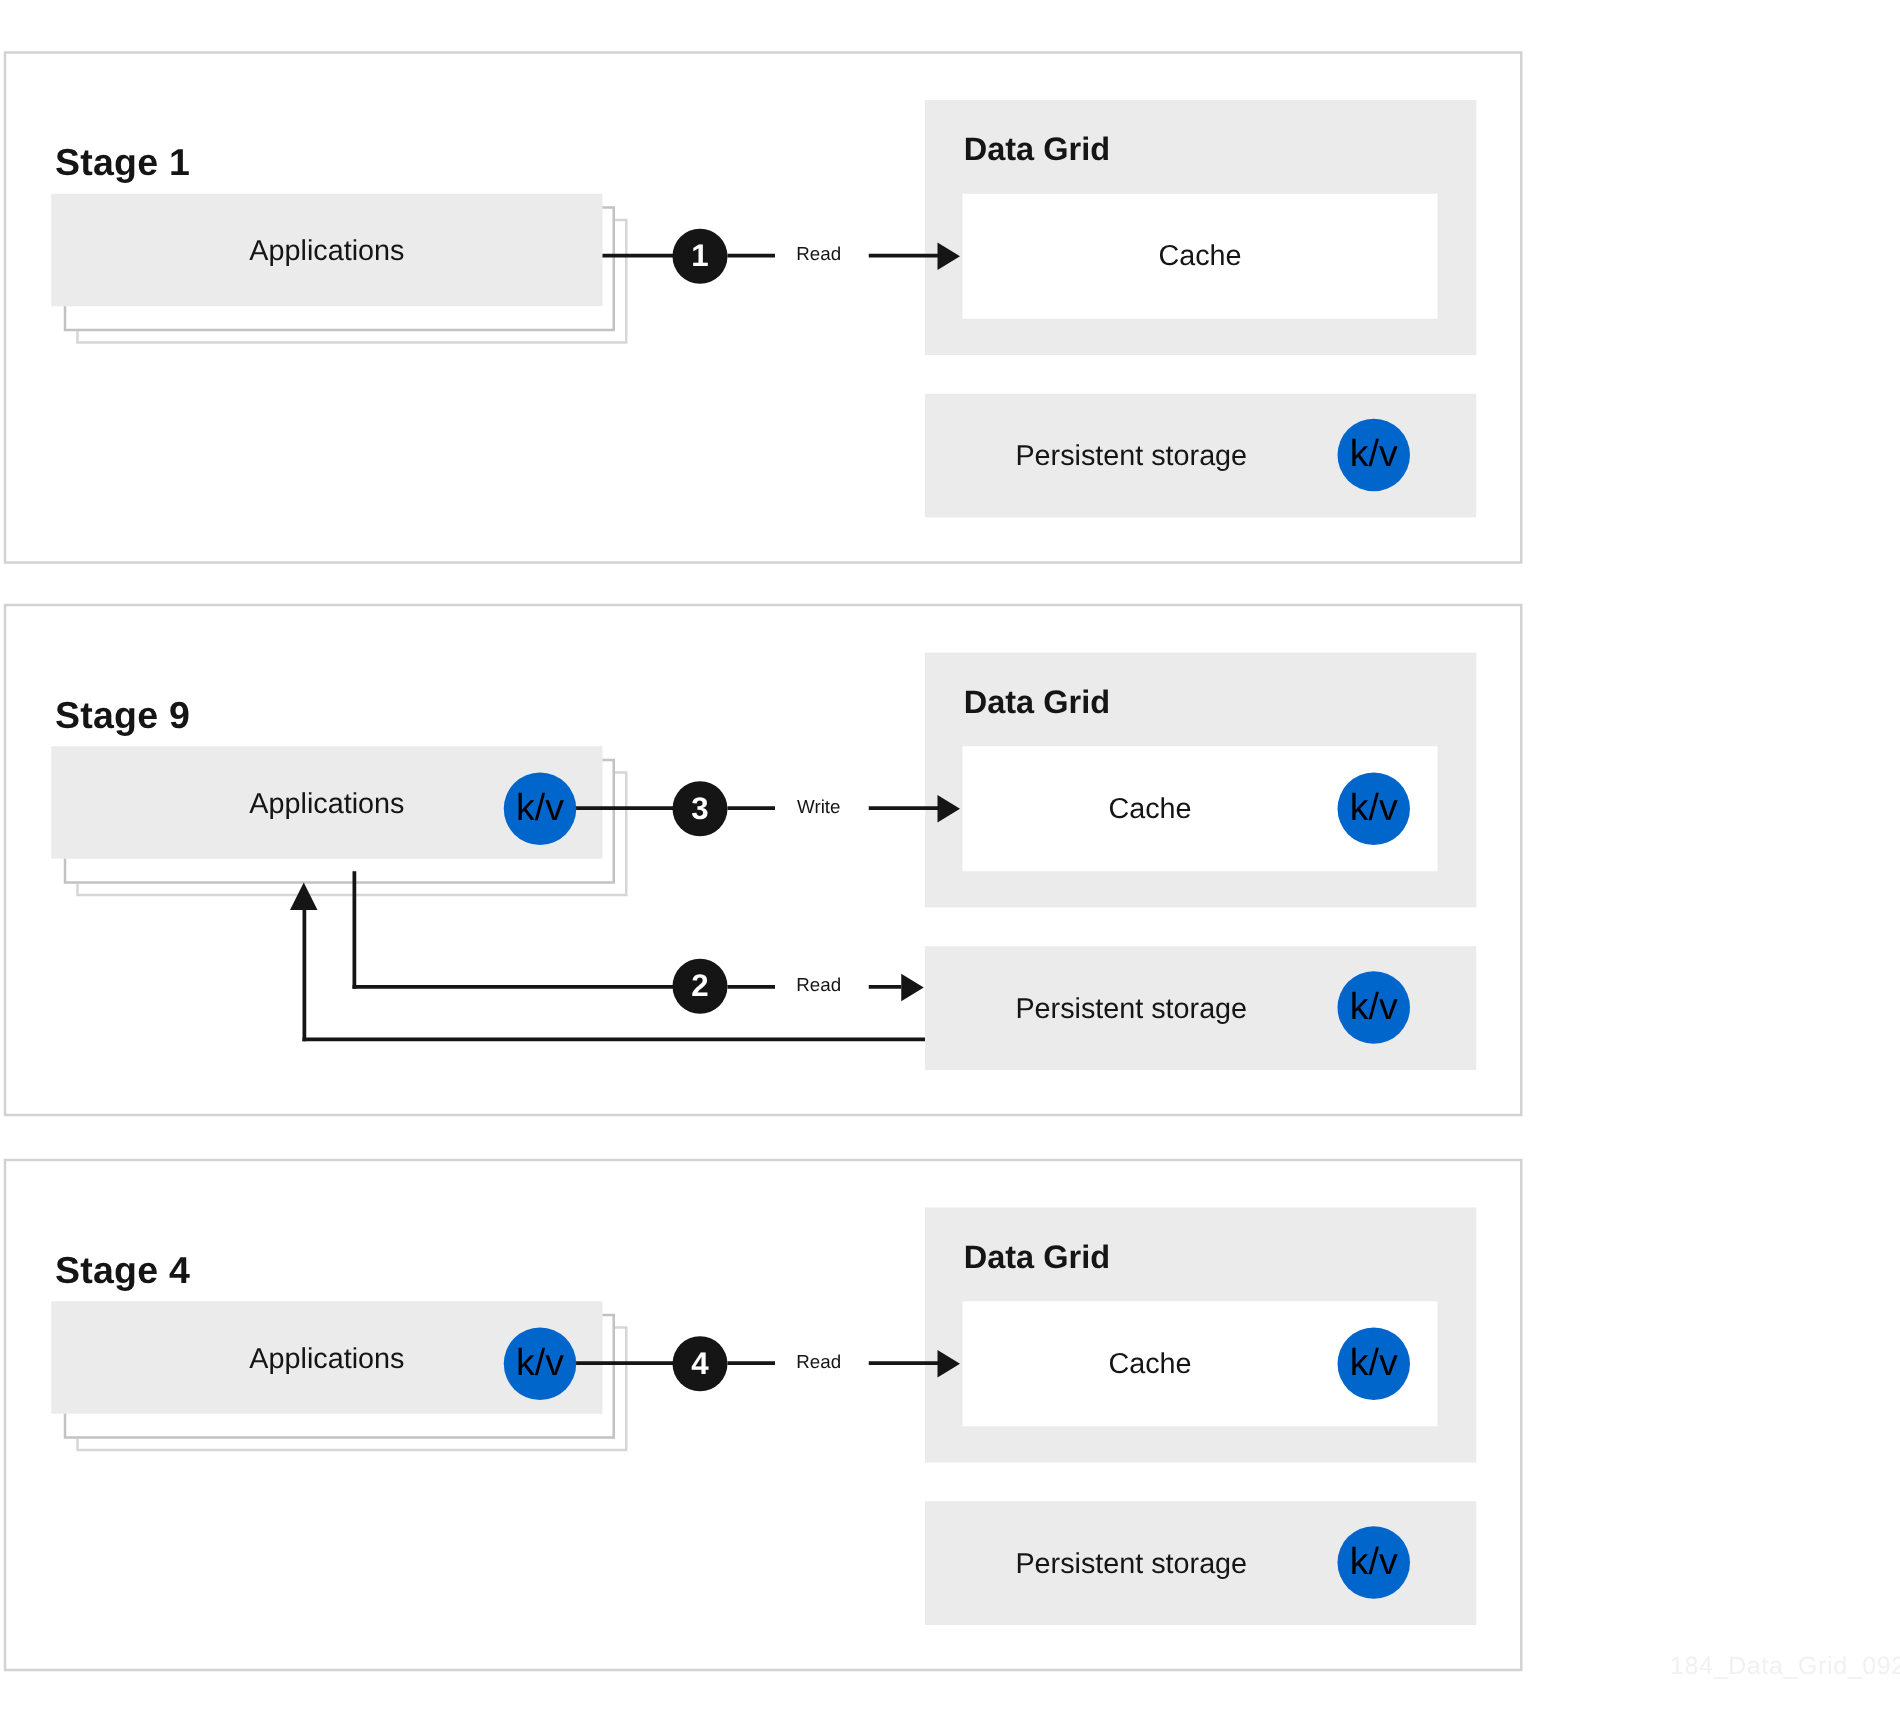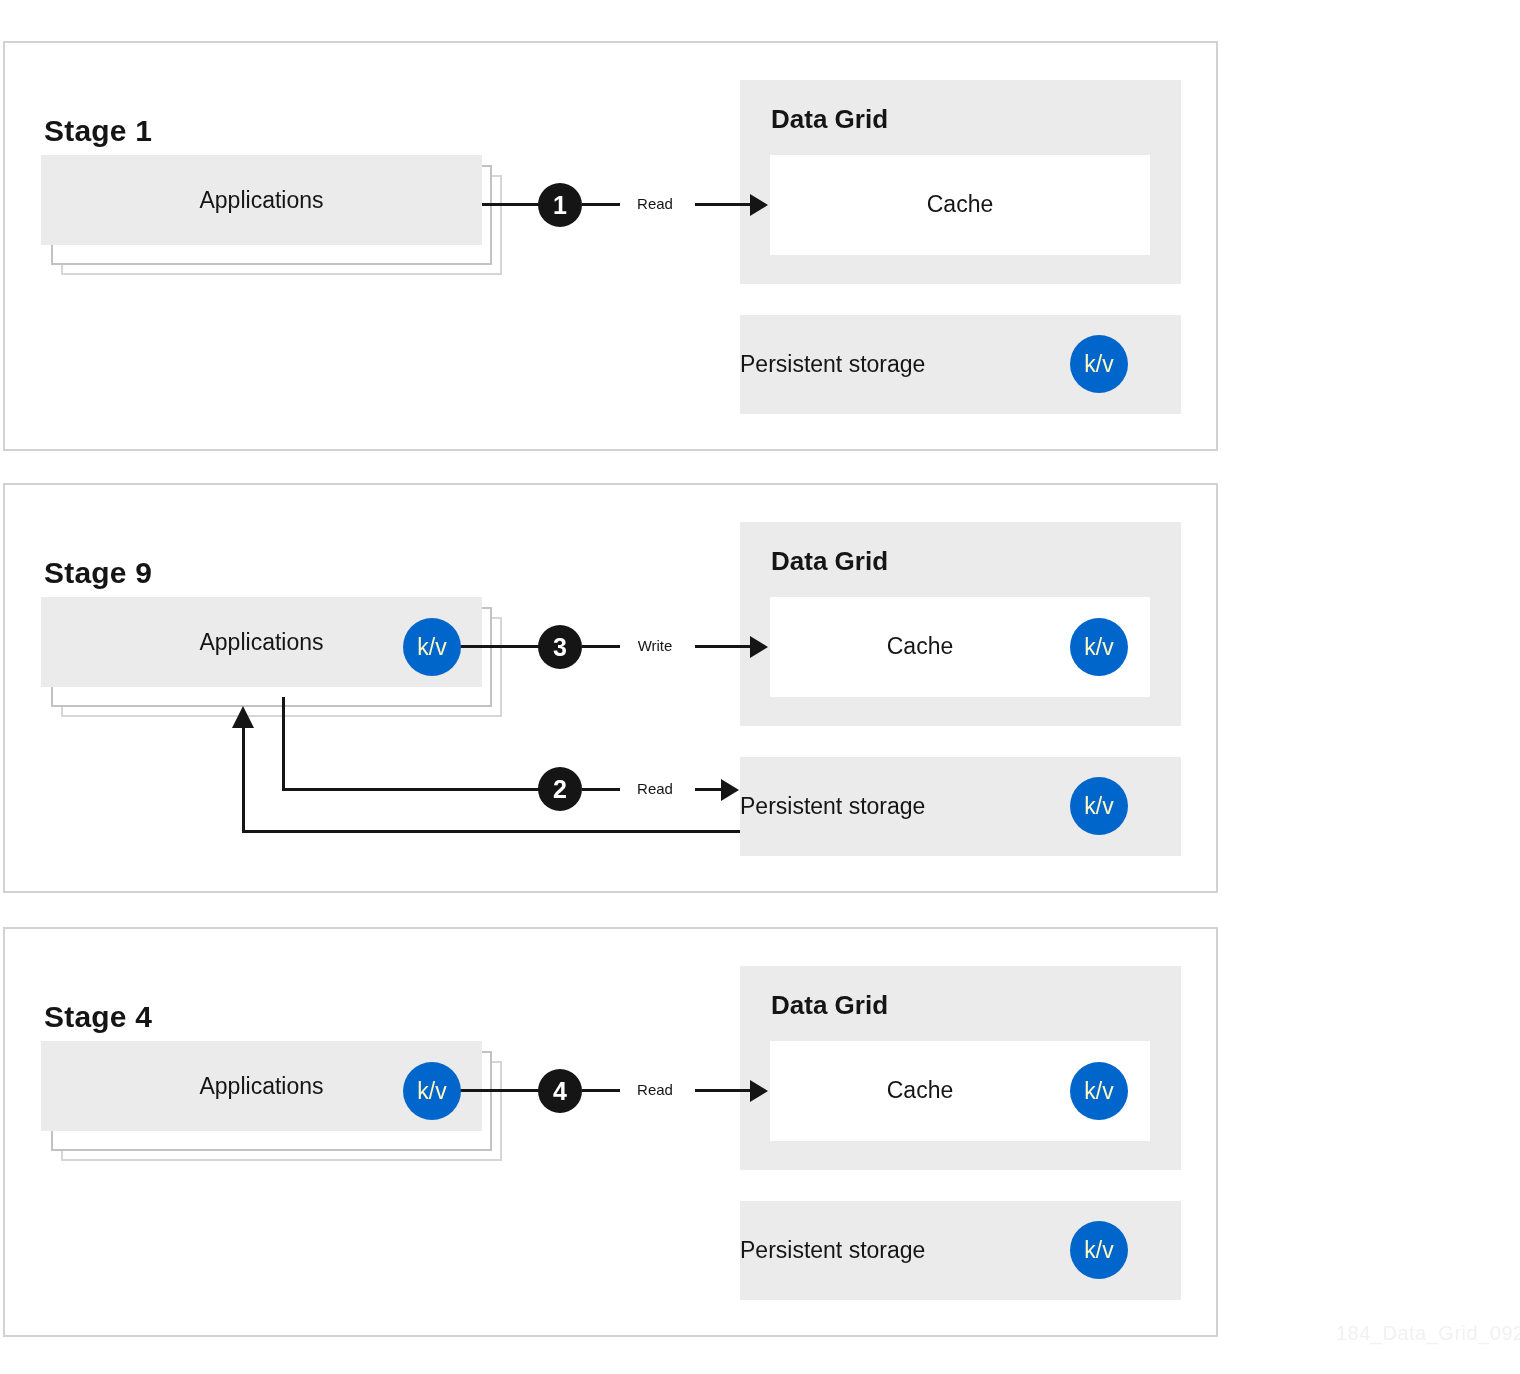--- a/index.html
+++ b/index.html
@@ -62,22 +62,22 @@
     border: 2px solid #d6d6d6;
     box-sizing: border-box;
     z-index: 1;
   }
   
   .kv {
     position: absolute;
     width: 58px; height: 58px;
     border-radius: 50%;
     background: #0066cc;
-    color: #fef9c3;
-    font-size: 23px;
+    color: #000000;
+    font-size: 30px;
     display: flex; align-items: center; justify-content: center;
     z-index: 5;
   }
   .kv-apps   { left: 398px;  top: 133px; }
   .kv-cache  { left: 1065px; top: 133px; }
   .kv-ps     { left: 1065px; top: 292px; }
   
   .numcircle {
     position: absolute;
     width: 44px; height: 44px;
@@ -147,20 +147,21 @@
   .ps-box {
     position: absolute;
     left: 735px; top: 272px;
     width: 441px; height: 99px;
     background: #ebebeb;
   }
   .ps-label {
     position: absolute;
     left: 735px; top: 307px;
     width: 330px;
+    text-align: center;
     font-size: 23px;
     line-height: 28px;
   }
   .watermark {
     position: absolute;
     left: 1336px; top: 1322px;
     font-size: 20px;
     letter-spacing: 0.5px;
     color: #f1f1f1;
     white-space: nowrap;

